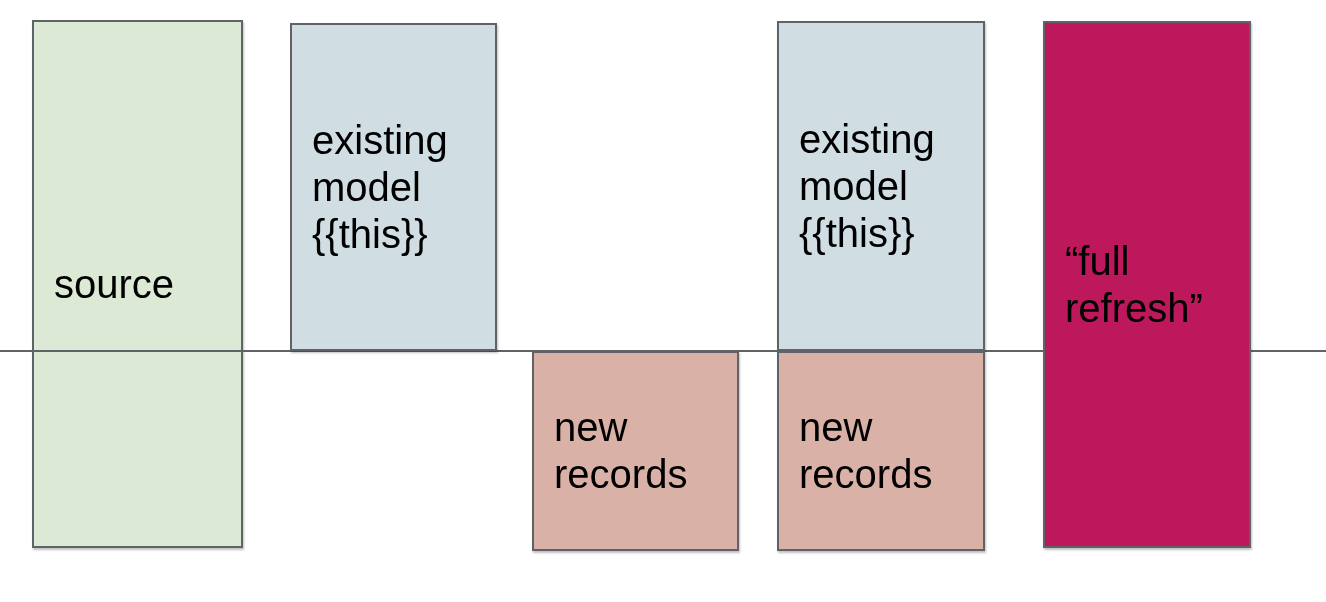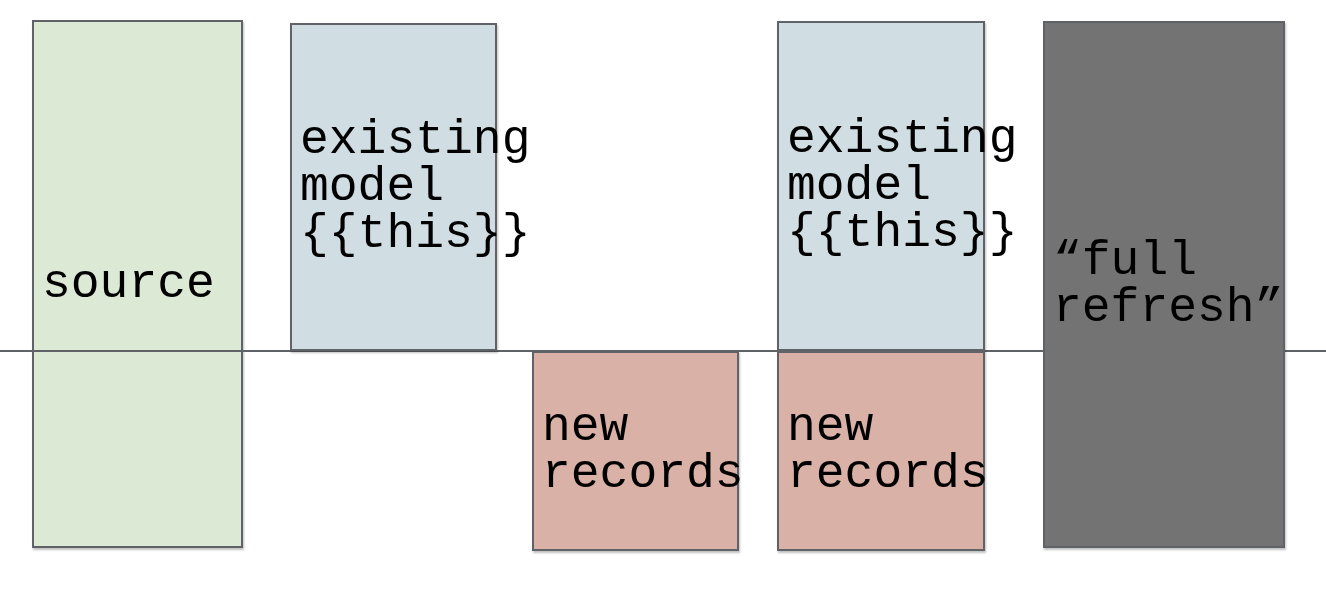--- a/index.html
+++ b/index.html
@@ -19,26 +19,25 @@
   .box {
     position: absolute;
     box-sizing: border-box;
     border: 2px solid #5f6368;
     box-shadow: 1px 2px 2px rgba(0,0,0,0.25);
     display: flex;
     align-items: center;
   }
   .box .label {
     display: block;
-    padding-left: 8px;
+    padding-left: 20px;
     padding-right: 8px;
-    font-size: 48px;
+    font-size: 40px;
     line-height: 47px;
     white-space: pre-line;
-    font-family: Liberation Mono, monospace;
   }
   .box-source {
     left: 32px; top: 20px; width: 211px; height: 528px;
     background: #dce9d5;
     z-index: 1;
   }
   .box-existing-1 {
     left: 290px; top: 23px; width: 207px; height: 328px;
     background: #d0dee3;
     z-index: 3;
@@ -52,22 +51,22 @@
     left: 777px; top: 21px; width: 208px; height: 330px;
     background: #d0dee3;
     z-index: 3;
   }
   .box-new-2 {
     left: 777px; top: 351px; width: 208px; height: 200px;
     background: #d9b1a7;
     z-index: 3;
   }
   .box-full-refresh {
-    left: 1043px; top: 21px; width: 242px; height: 527px;
-    background: #737373;
+    left: 1043px; top: 21px; width: 208px; height: 527px;
+    background: #be185d;
     z-index: 3;
   }
   .baseline {
     position: absolute;
     left: 0; top: 350px;
     width: 1326px; height: 2px;
     background: #5f6368;
     z-index: 2;
   }
 </style>

